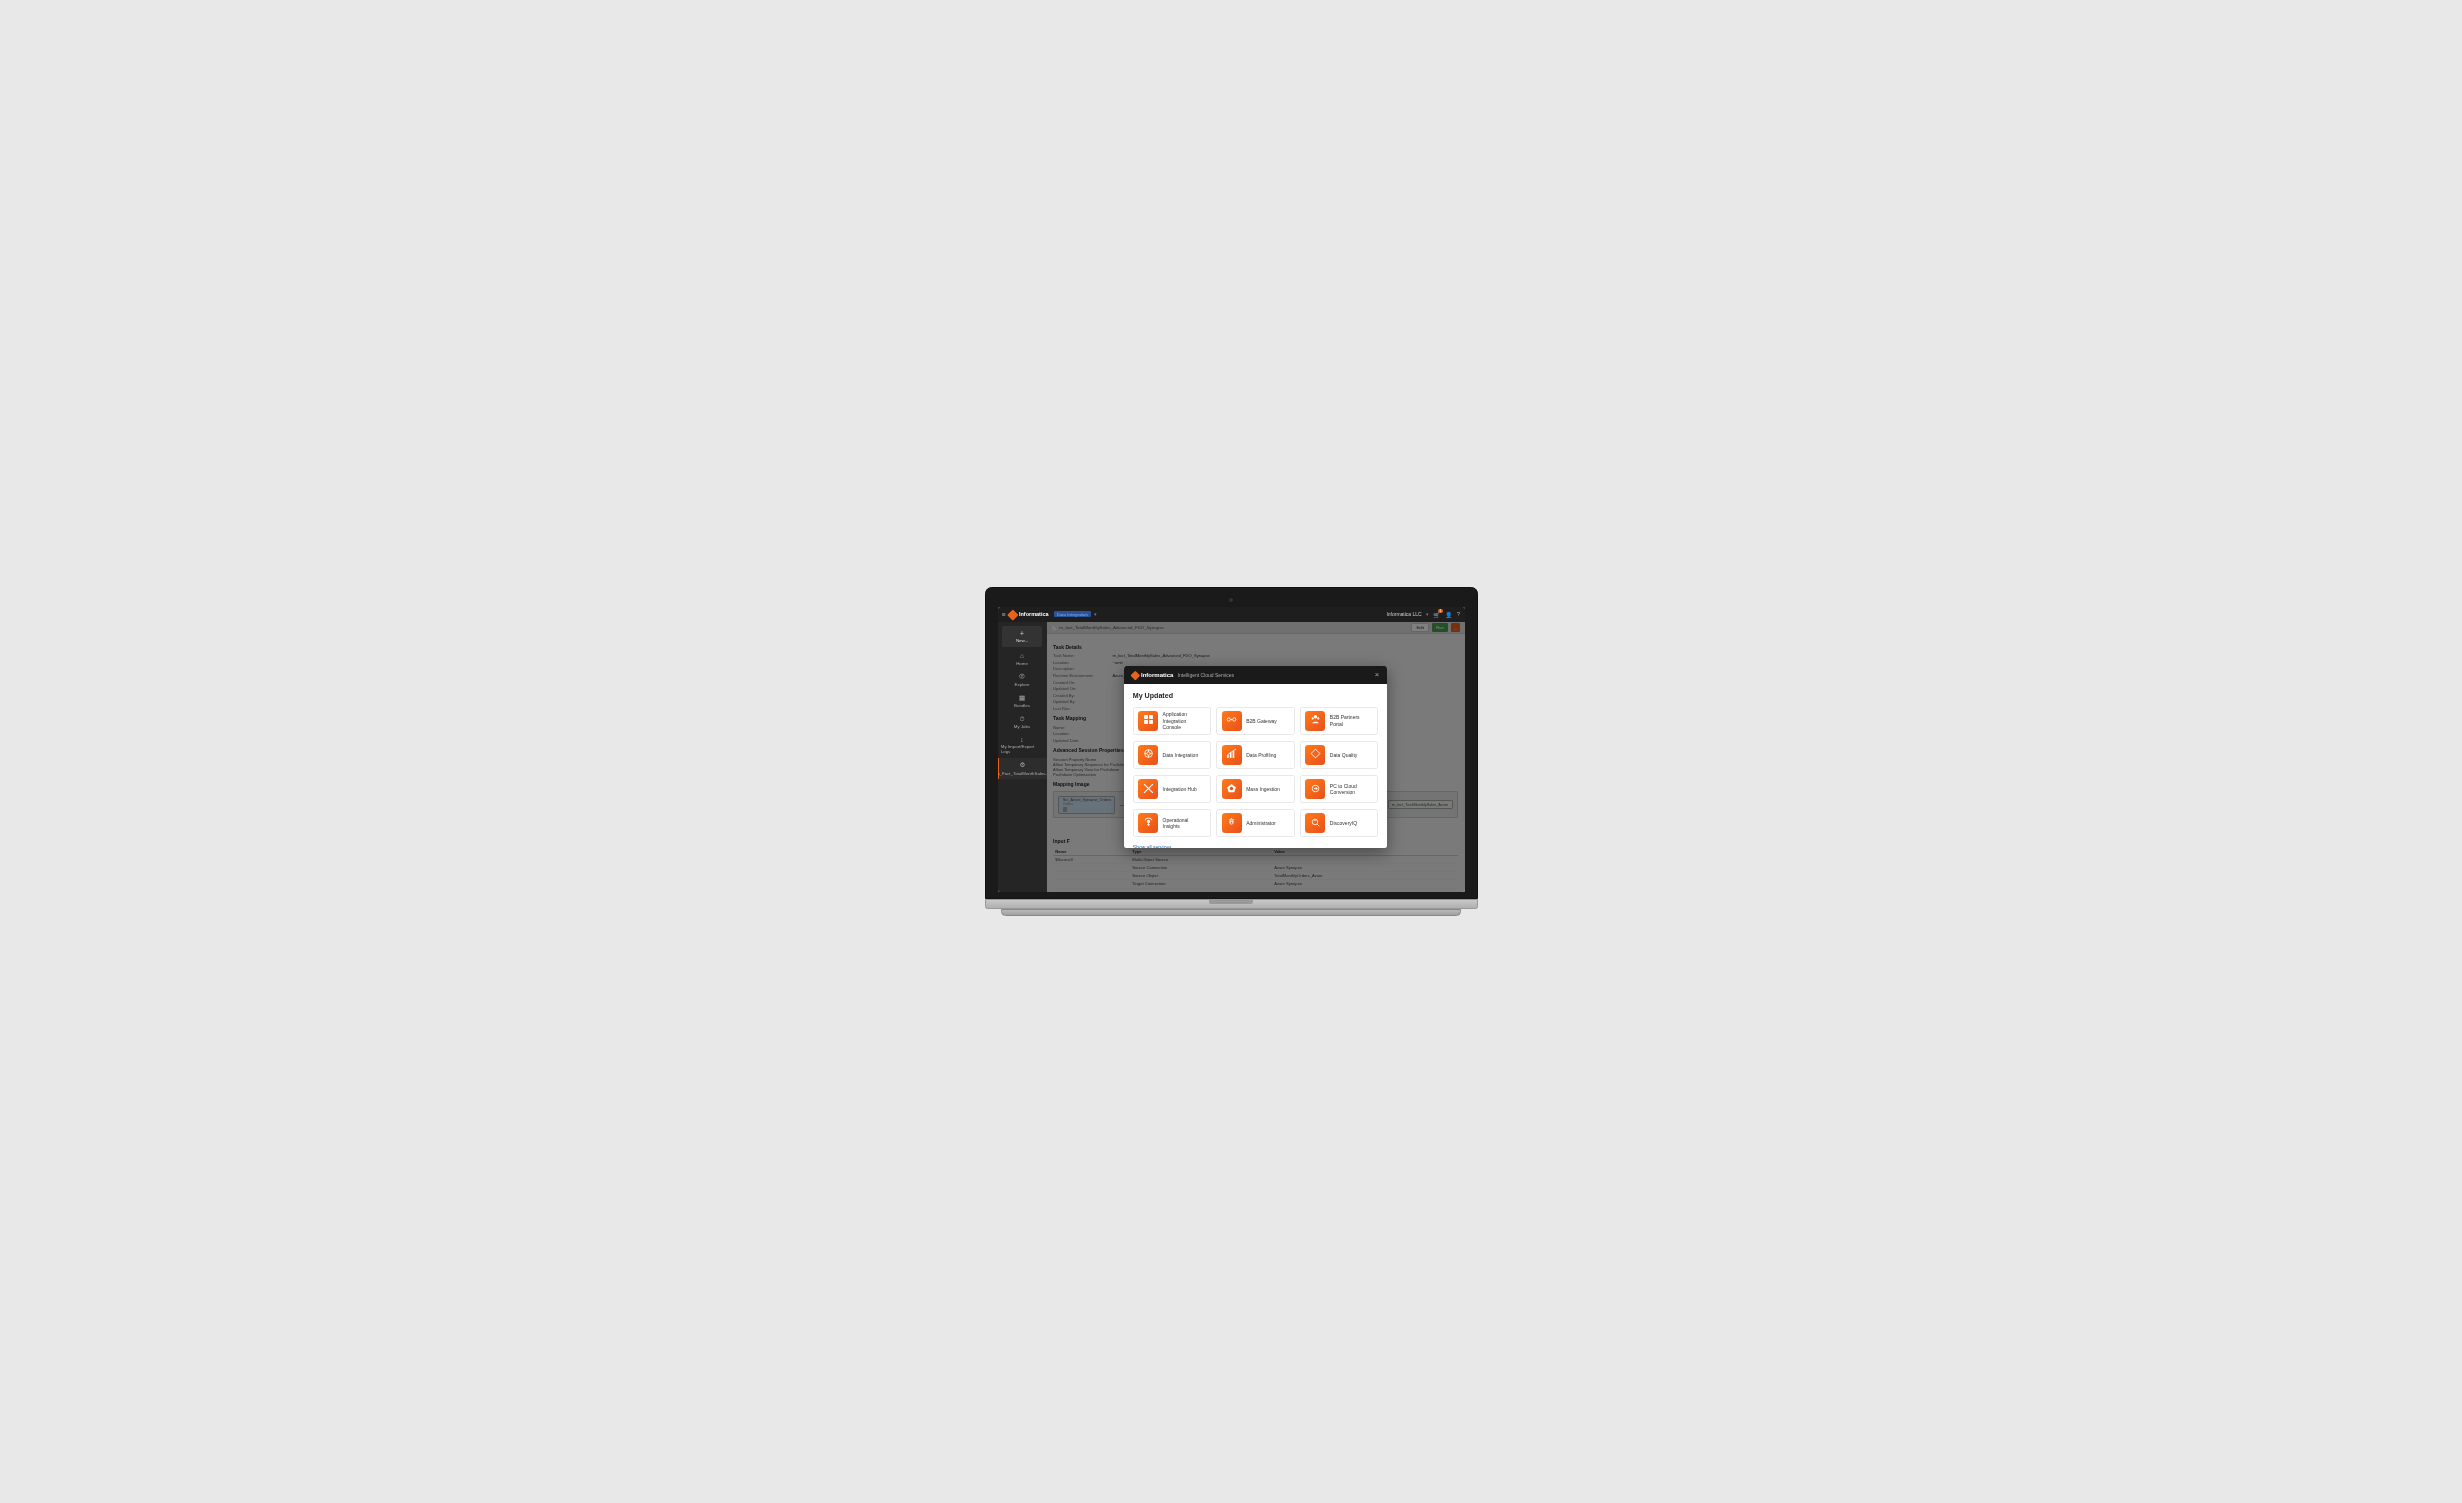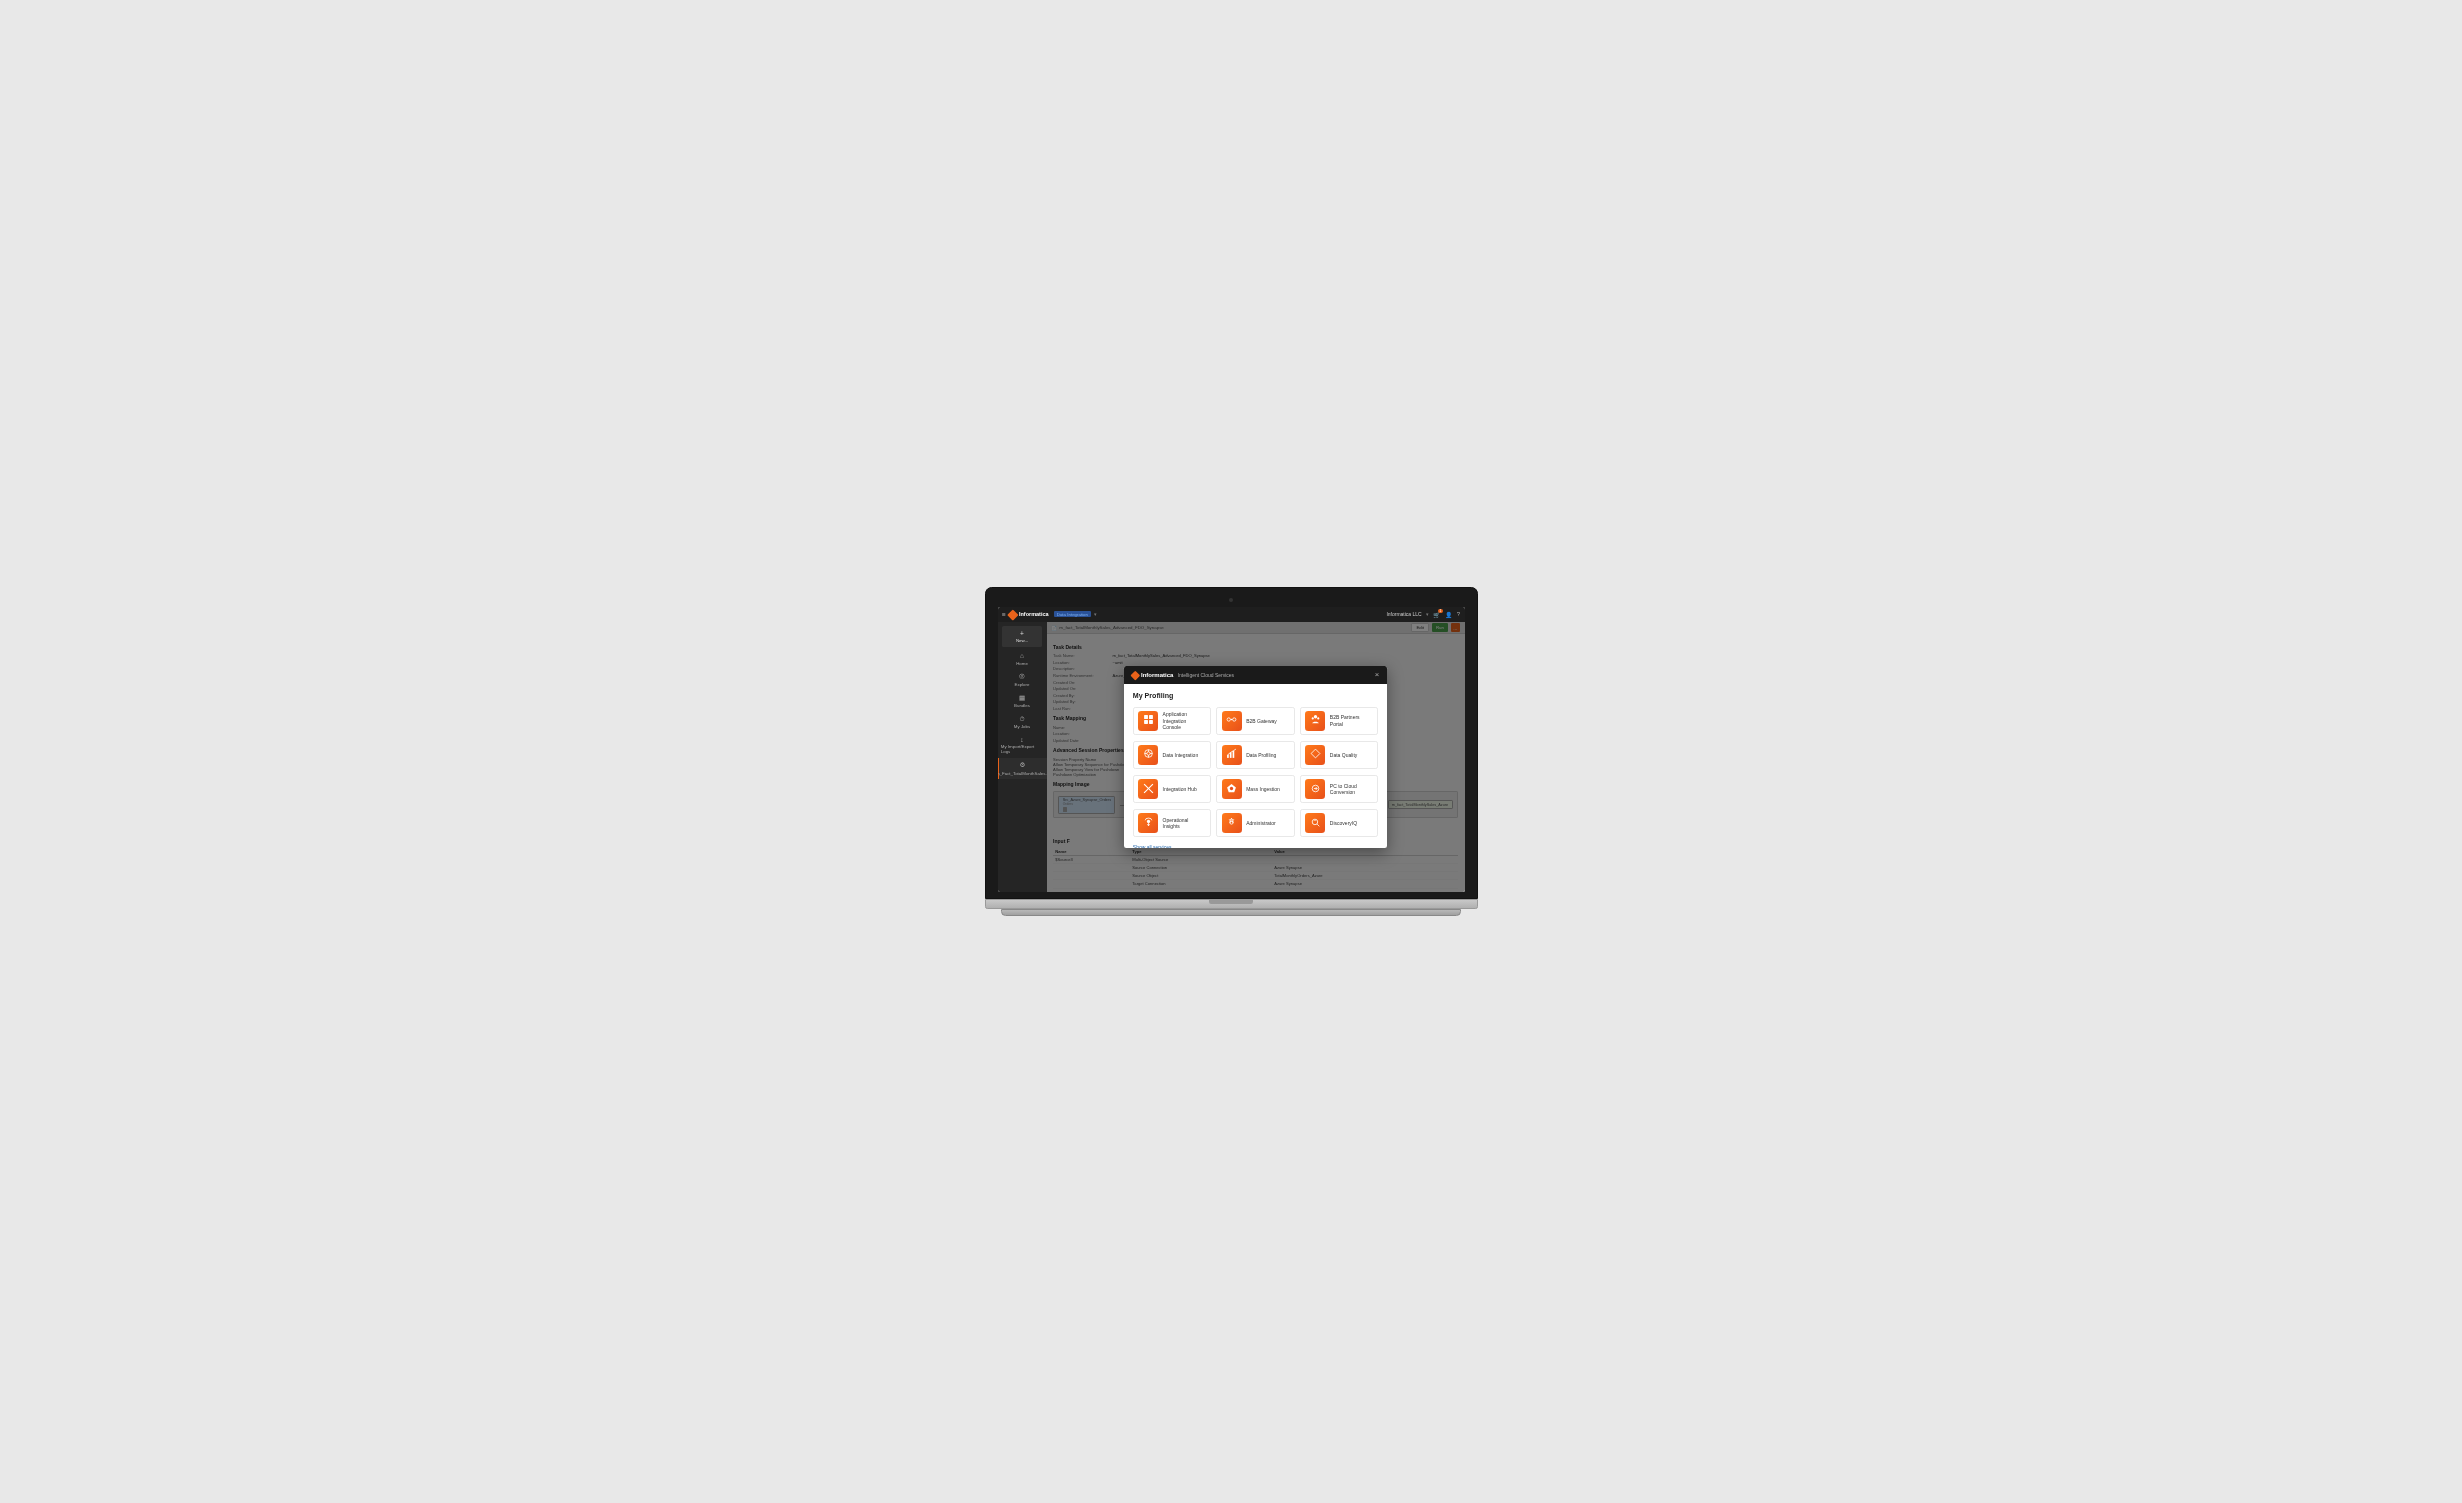--- a/index.html
+++ b/index.html
@@ -641,21 +641,21 @@
                 <div class="modal-header">
                   <div class="modal-logo">
                     <div class="modal-logo-diamond"></div>
                     <span class="modal-logo-text">Informatica</span>
                   </div>
                   <span class="modal-subtitle">Intelligent Cloud Services</span>
                   <button class="modal-close">×</button>
                 </div>
 
                 <div class="modal-body">
-                  <div class="modal-section-title">My Profiling</div>
+                  <div class="modal-section-title">My Updated</div>
                   <div class="services-grid">
 
                     <div class="service-item">
                       <div class="service-icon-box">
                         <span class="service-icon-symbol">
                           <svg width="11" height="11" viewBox="0 0 20 20" fill="white">
                             <rect x="2" y="2" width="7" height="7" rx="1"></rect>
                             <rect x="11" y="2" width="7" height="7" rx="1"></rect>
                             <rect x="2" y="11" width="7" height="7" rx="1"></rect>
                             <rect x="11" y="11" width="7" height="7" rx="1"></rect>

